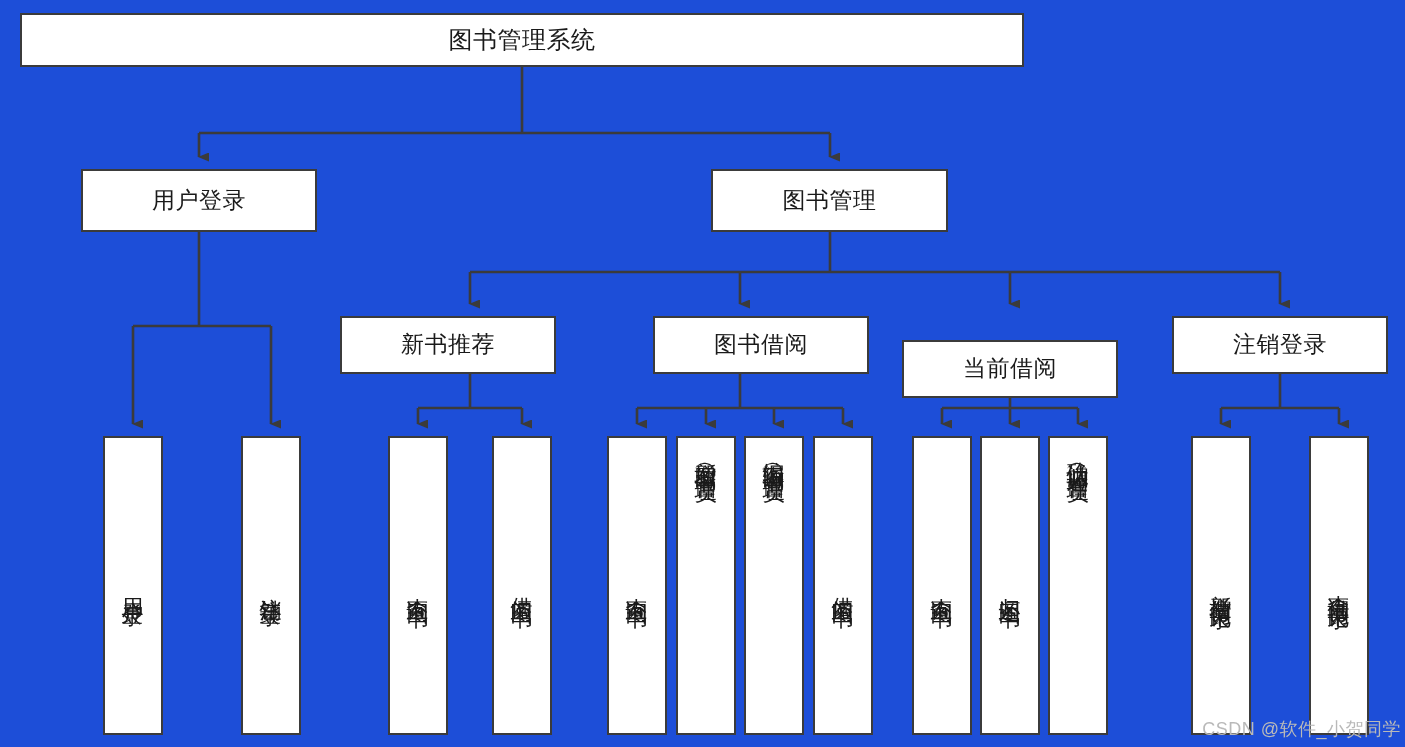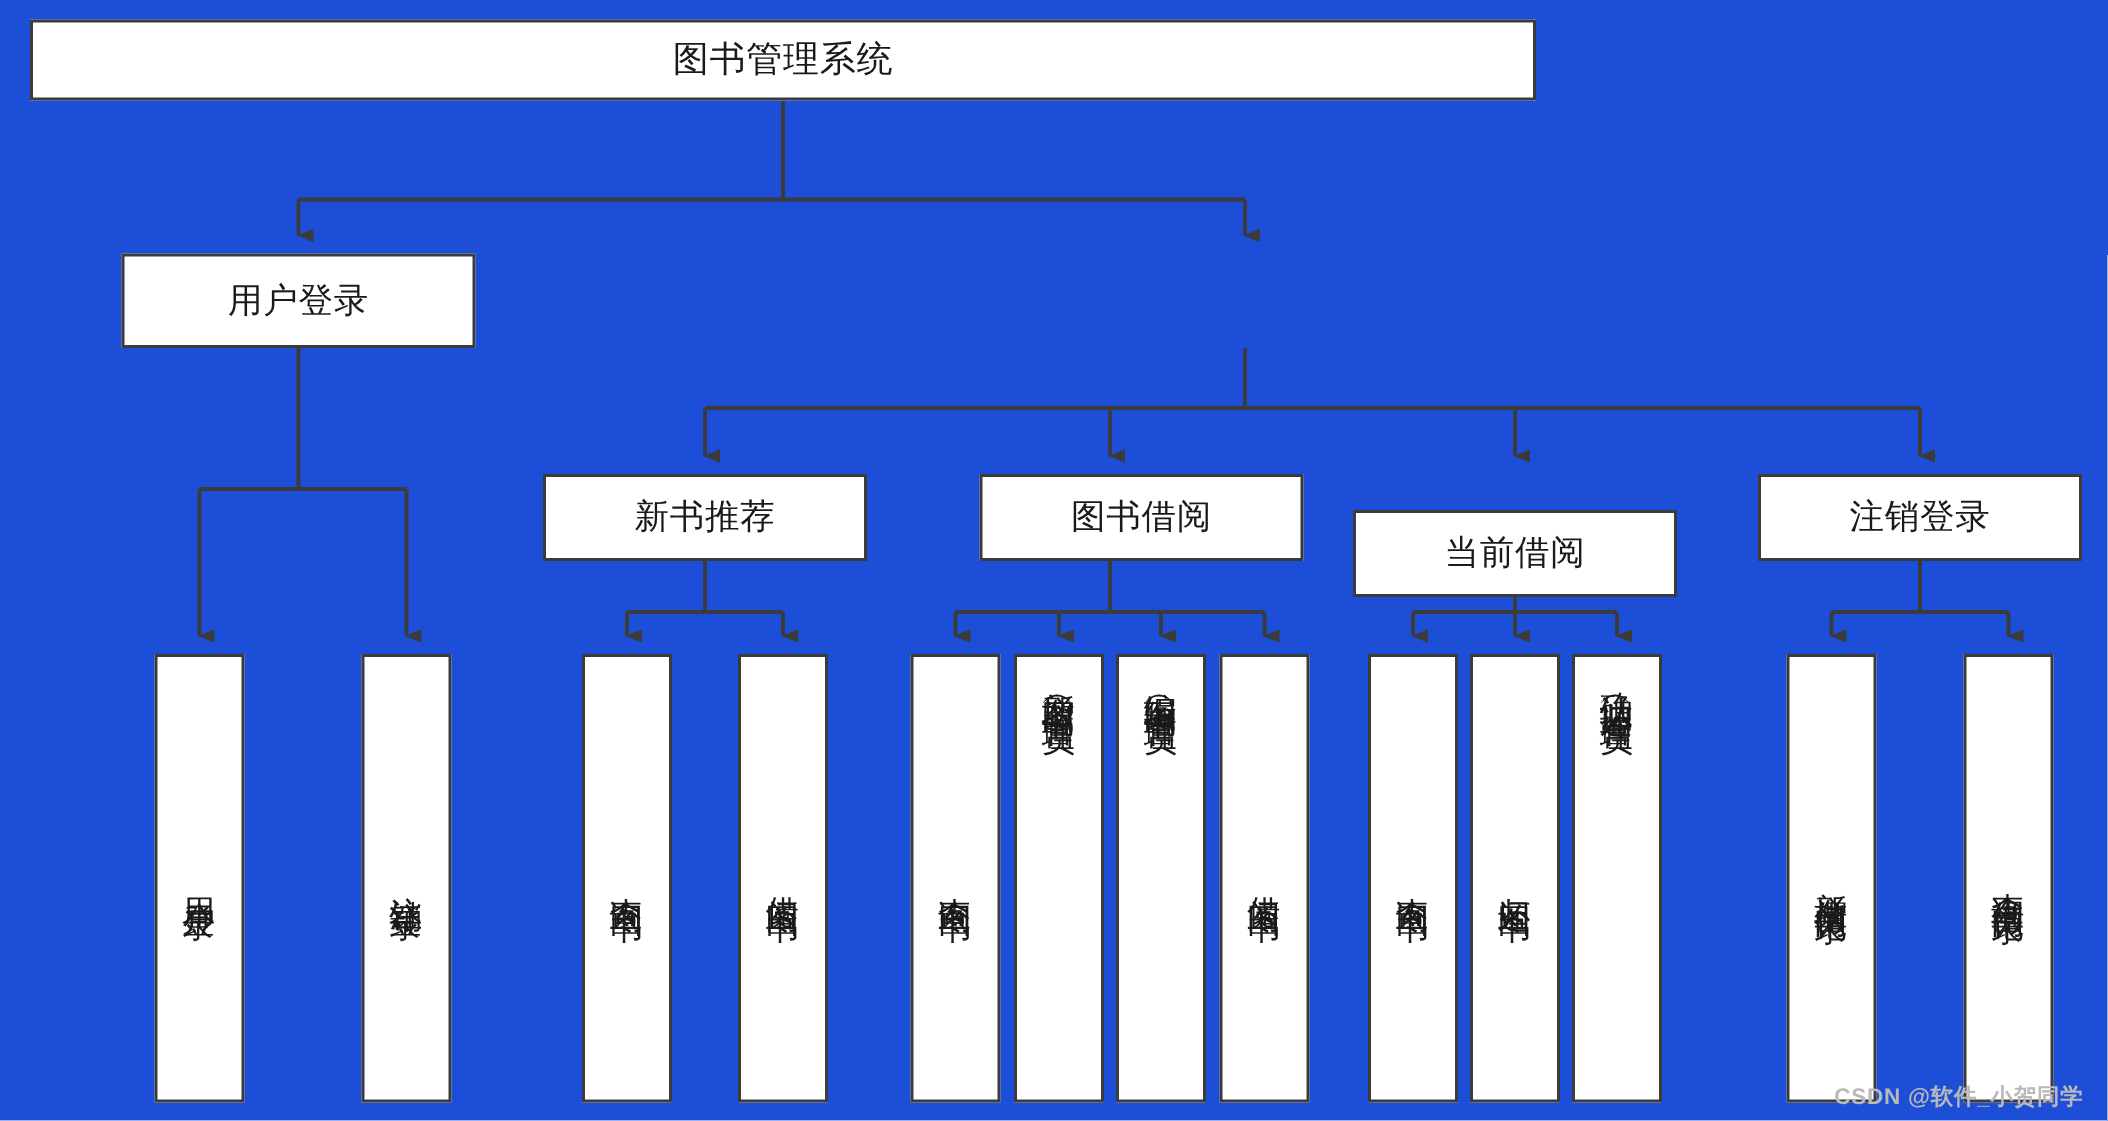--- a/index.html
+++ b/index.html
@@ -64,28 +64,27 @@
     line-height: 1.05;
     letter-spacing: 3px;
     white-space: nowrap;
   }
   .node.vertical.centered {
     align-items: center;
     padding-top: 0;
   }
   #watermark {
     position: absolute;
-    right: 16px;
+    right: 4px;
     bottom: 6px;
-    font-size: 15px;
+    font-size: 18px;
     color: #b9b9b9;
     white-space: nowrap;
     letter-spacing: 0.5px;
     font-family: "Liberation Sans", "DejaVu Sans", sans-serif;
-    font-weight: bold;
   }
 </style>
 </head>
 <body>
 
 <div id="diagram-root">
 
   <svg id="edge-layer" viewBox="0 0 1405 747" width="1405" height="747" xmlns="http://www.w3.org/2000/svg">
     <defs>
       <marker id="arrowhead" markerWidth="9" markerHeight="11" refX="4.5" refY="10" orient="auto" markerUnits="userSpaceOnUse">
@@ -137,22 +136,25 @@
   </svg>
 
   <div class="node horizontal root" style="left:20px; top:13px; width:1004px; height:54px;">
     <span class="node-label">图书管理系统</span>
   </div>
 
   <div class="node horizontal" style="left:81px; top:169px; width:236px; height:63px;">
     <span class="node-label">用户登录</span>
   </div>
 
-
-  <div class="node horizontal" style="left:362px; top:316px; width:216px; height:58px;">
+  <div class="node horizontal" style="left:711px; top:169px; width:237px; height:63px;">
+    <span class="node-label">图书管理</span>
+  </div>
+
+  <div class="node horizontal" style="left:340px; top:316px; width:216px; height:58px;">
     <span class="node-label">新书推荐</span>
   </div>
 
   <div class="node horizontal" style="left:632px; top:316px; width:216px; height:58px;margin-left:21px;">
     <span class="node-label">图书借阅</span>
   </div>
 
   <div class="node horizontal" style="left:902px; top:316px; width:216px; height:58px;margin-top:24px;">
     <span class="node-label">当前借阅</span>
   </div>

